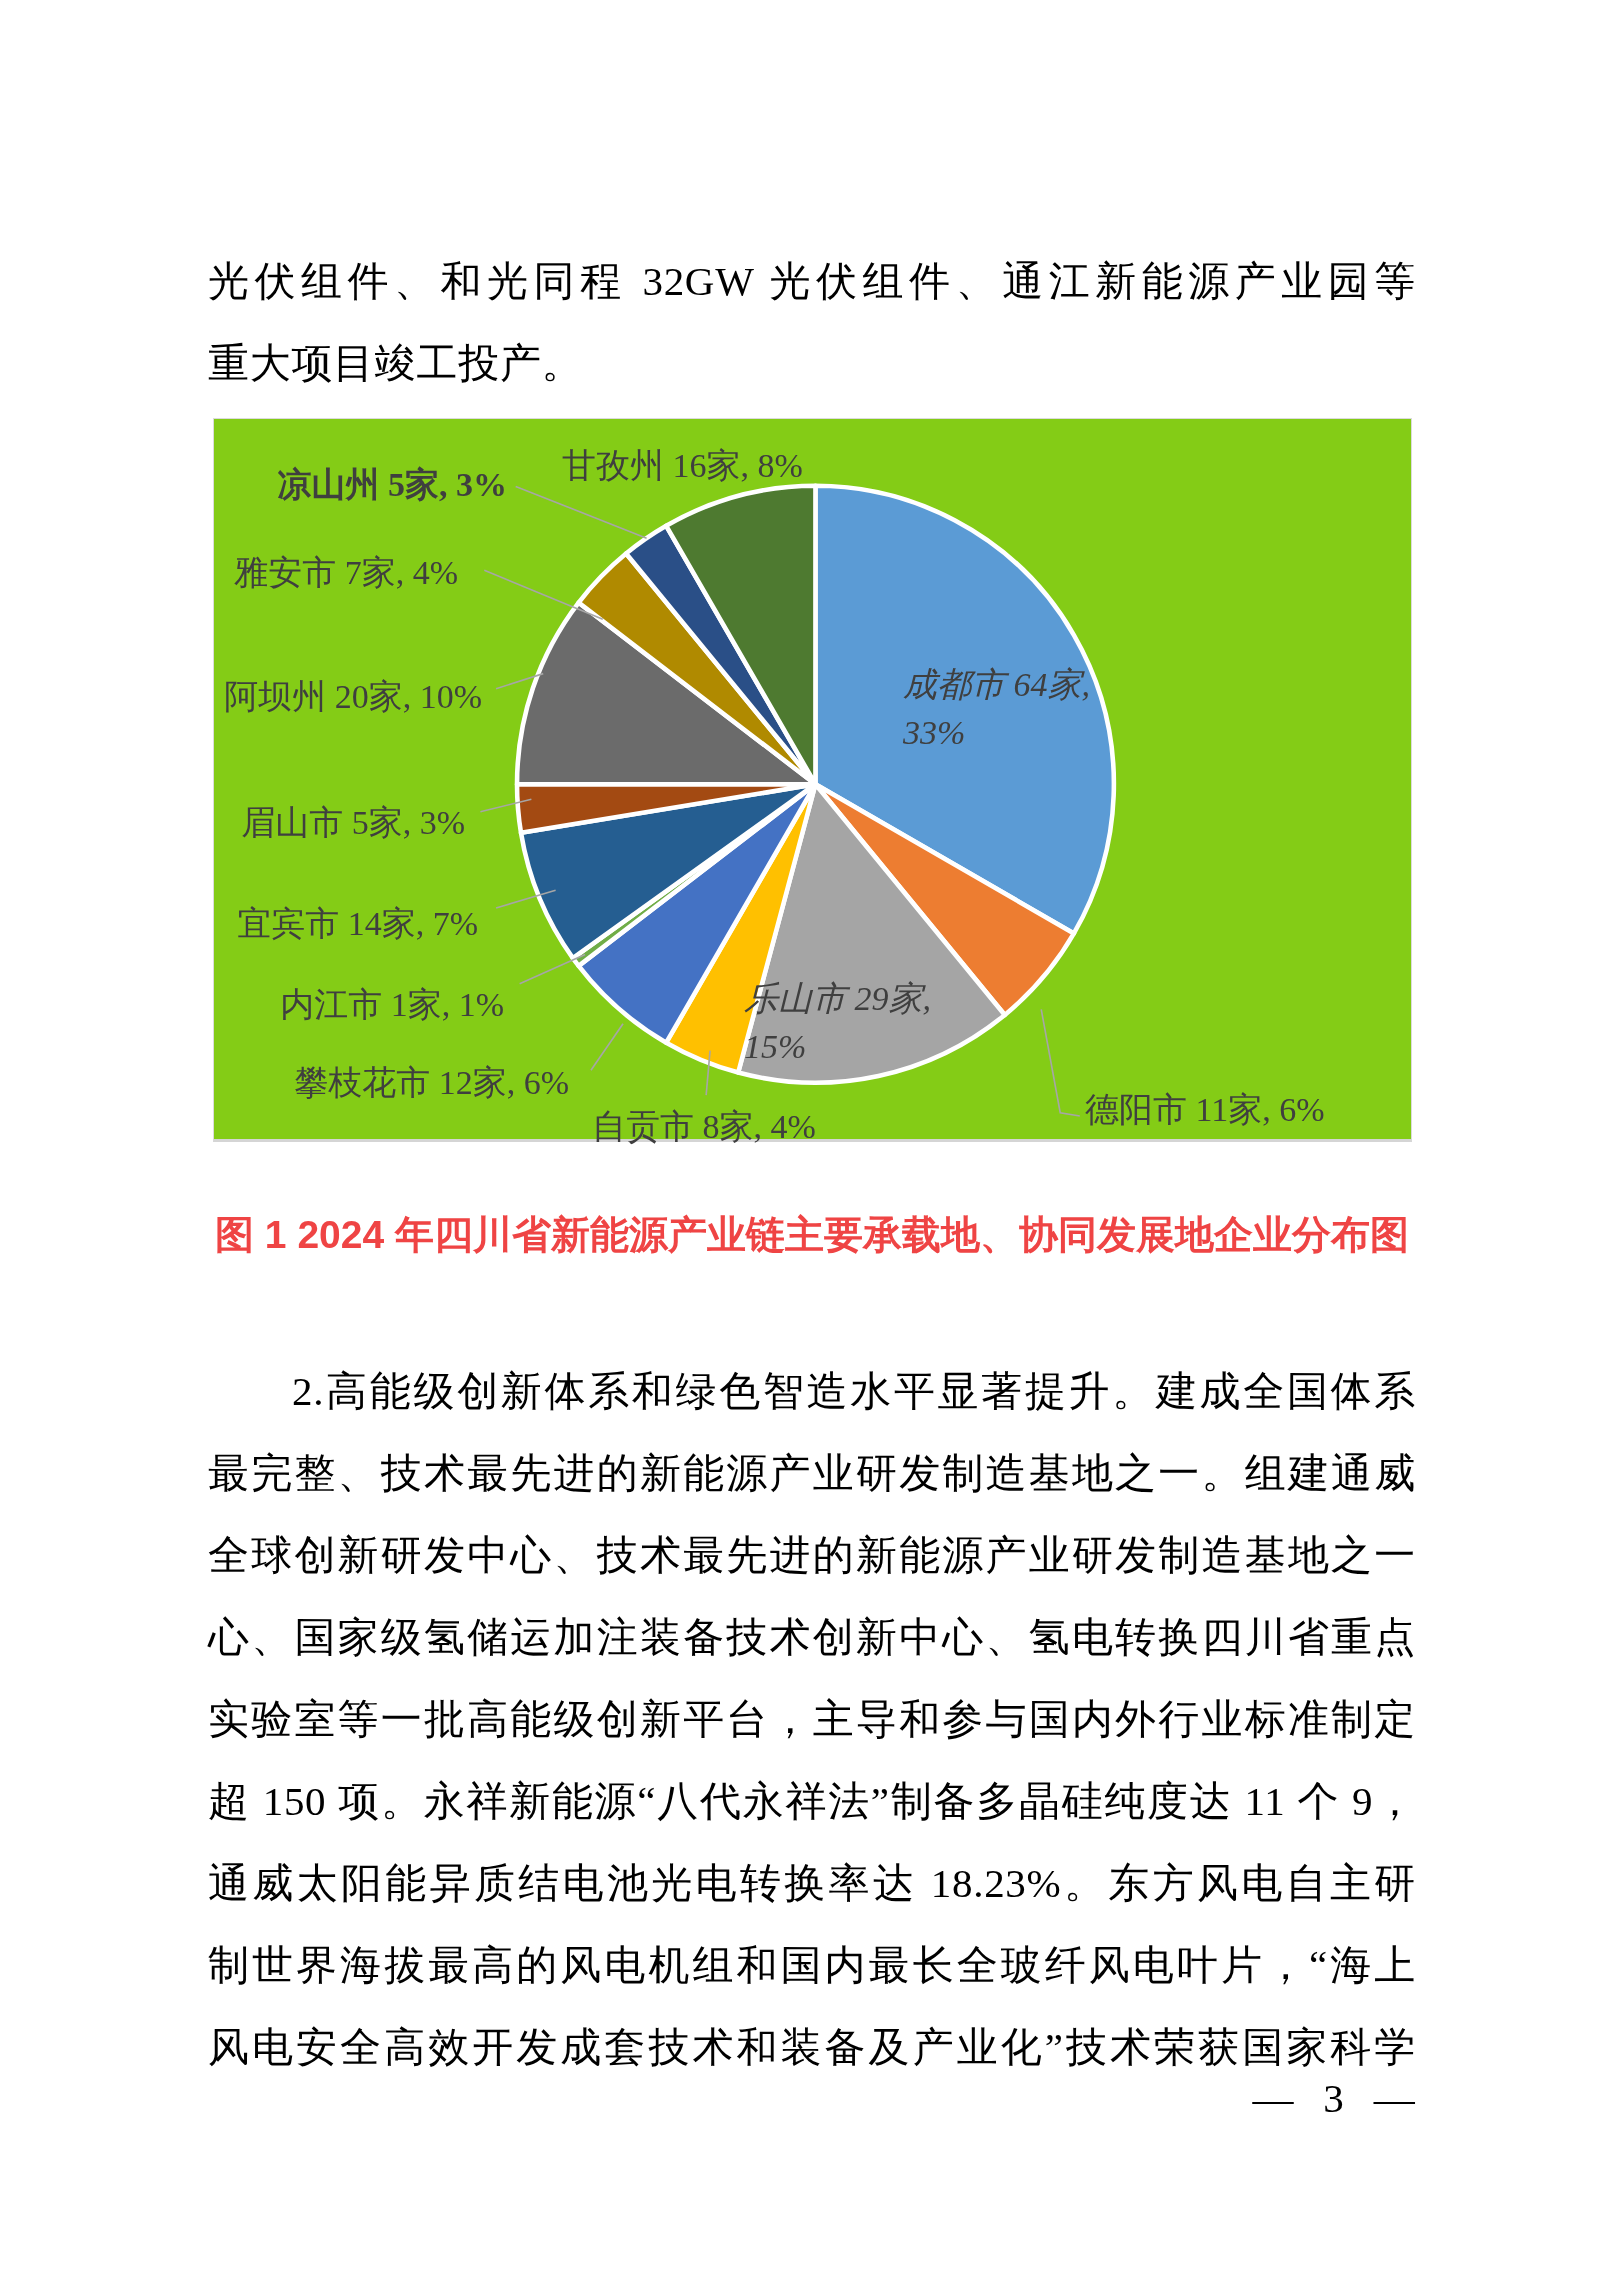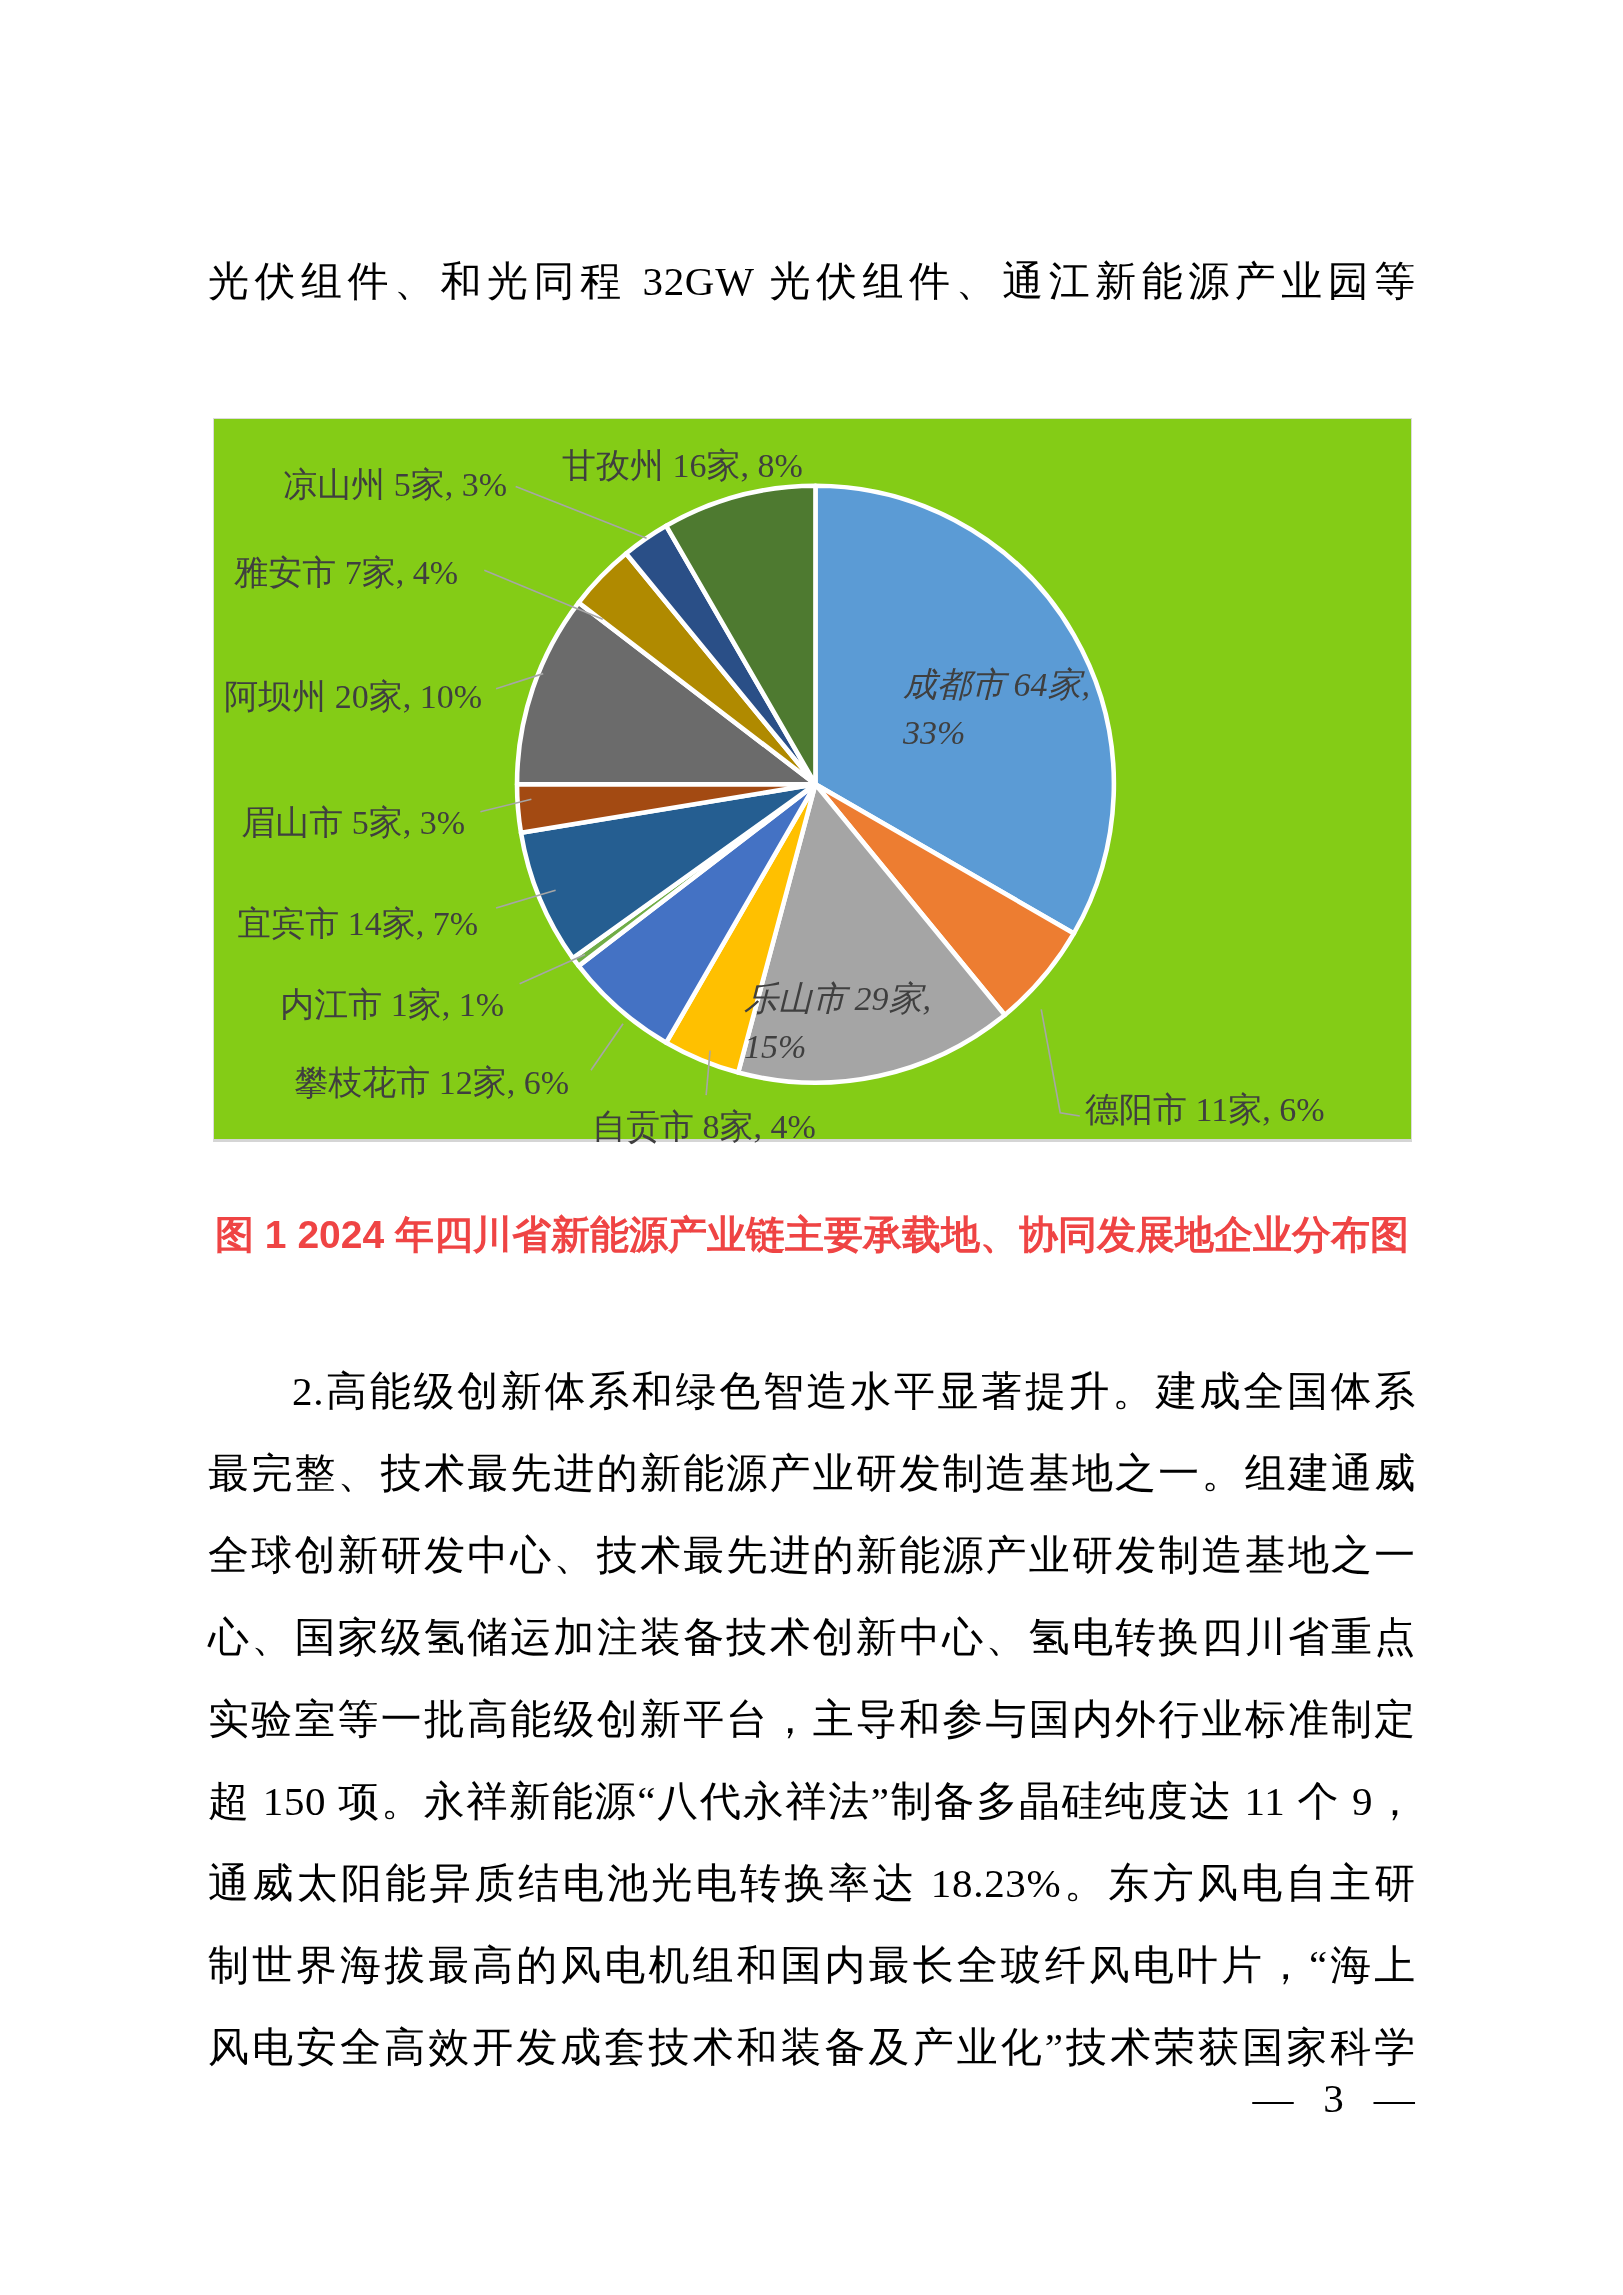--- a/index.html
+++ b/index.html
@@ -34,20 +34,21 @@
   .pagenum{
     position:absolute;top:2074px;right:207px;font-size:41px;color:#000;
     word-spacing:17px;letter-spacing:1.3px;
   }
 </style>
 </head>
 <body>
 
 <div class="para" id="para1">
   <div class="body-line">光伏组件、和光同程 32GW 光伏组件、通江新能源产业园等</div>
+  <div class="body-line no-stretch">重大项目竣工投产。</div>
 </div>
 
 <div class="figure-box">
   <svg id="pie-svg" width="1197" height="720" viewBox="0 0 1829 1100" aria-hidden="true">
     <g id="pie-slices">
         <path d="M919,558 L919.0,102.0 A456,456 0 0 1 1313.9,786.0 Z" fill="#5B9BD5" stroke="#ffffff" stroke-width="7" stroke-linejoin="round"></path>
         <path d="M919,558 L1313.9,786.0 A456,456 0 0 1 1208.3,910.5 Z" fill="#ED7D31" stroke="#ffffff" stroke-width="7" stroke-linejoin="round"></path>
         <path d="M919,558 L1208.3,910.5 A456,456 0 0 1 801.0,998.5 Z" fill="#A5A5A5" stroke="#ffffff" stroke-width="7" stroke-linejoin="round"></path>
         <path d="M919,558 L801.0,998.5 A456,456 0 0 1 691.0,952.9 Z" fill="#FFC000" stroke="#ffffff" stroke-width="7" stroke-linejoin="round"></path>
         <path d="M919,558 L691.0,952.9 A456,456 0 0 1 557.2,835.6 Z" fill="#4472C4" stroke="#ffffff" stroke-width="7" stroke-linejoin="round"></path>
@@ -66,21 +67,21 @@
       <line x1="407" y1="600" x2="485" y2="581"></line>
       <line x1="431" y1="747" x2="522" y2="720"></line>
       <line x1="467" y1="863" x2="567" y2="818"></line>
       <line x1="576" y1="995" x2="625" y2="924"></line>
       <line x1="752" y1="1033" x2="758" y2="965"></line>
       <polyline points="1264,902 1293,1060 1323,1065"></polyline>
     </g>
   </svg>
 
   <div class="chart-label" style="left:348px;top:27.5px;">甘孜州 16家, 8%</div>
-  <div class="chart-label" style="right:904px;top:47px;">凉山州 5家, 3%</div>
+  <div class="chart-label" style="right:904px;top:47px;font-weight:bold;">凉山州 5家, 3%</div>
   <div class="chart-label" style="right:953px;top:135px;">雅安市 7家, 4%</div>
   <div class="chart-label" style="right:929px;top:259px;">阿坝州 20家, 10%</div>
   <div class="chart-label" style="right:946px;top:385px;">眉山市 5家, 3%</div>
   <div class="chart-label" style="right:933px;top:486px;">宜宾市 14家, 7%</div>
   <div class="chart-label" style="right:907px;top:567px;">内江市 1家, 1%</div>
   <div class="chart-label" style="right:842px;top:645px;">攀枝花市 12家, 6%</div>
   <div class="chart-label" style="left:378px;top:689px;">自贡市 8家, 4%</div>
   <div class="chart-label" style="left:871px;top:672px;">德阳市 11家, 6%</div>
 
   <div class="chart-label inside-label" style="left:689px;top:242px;">

